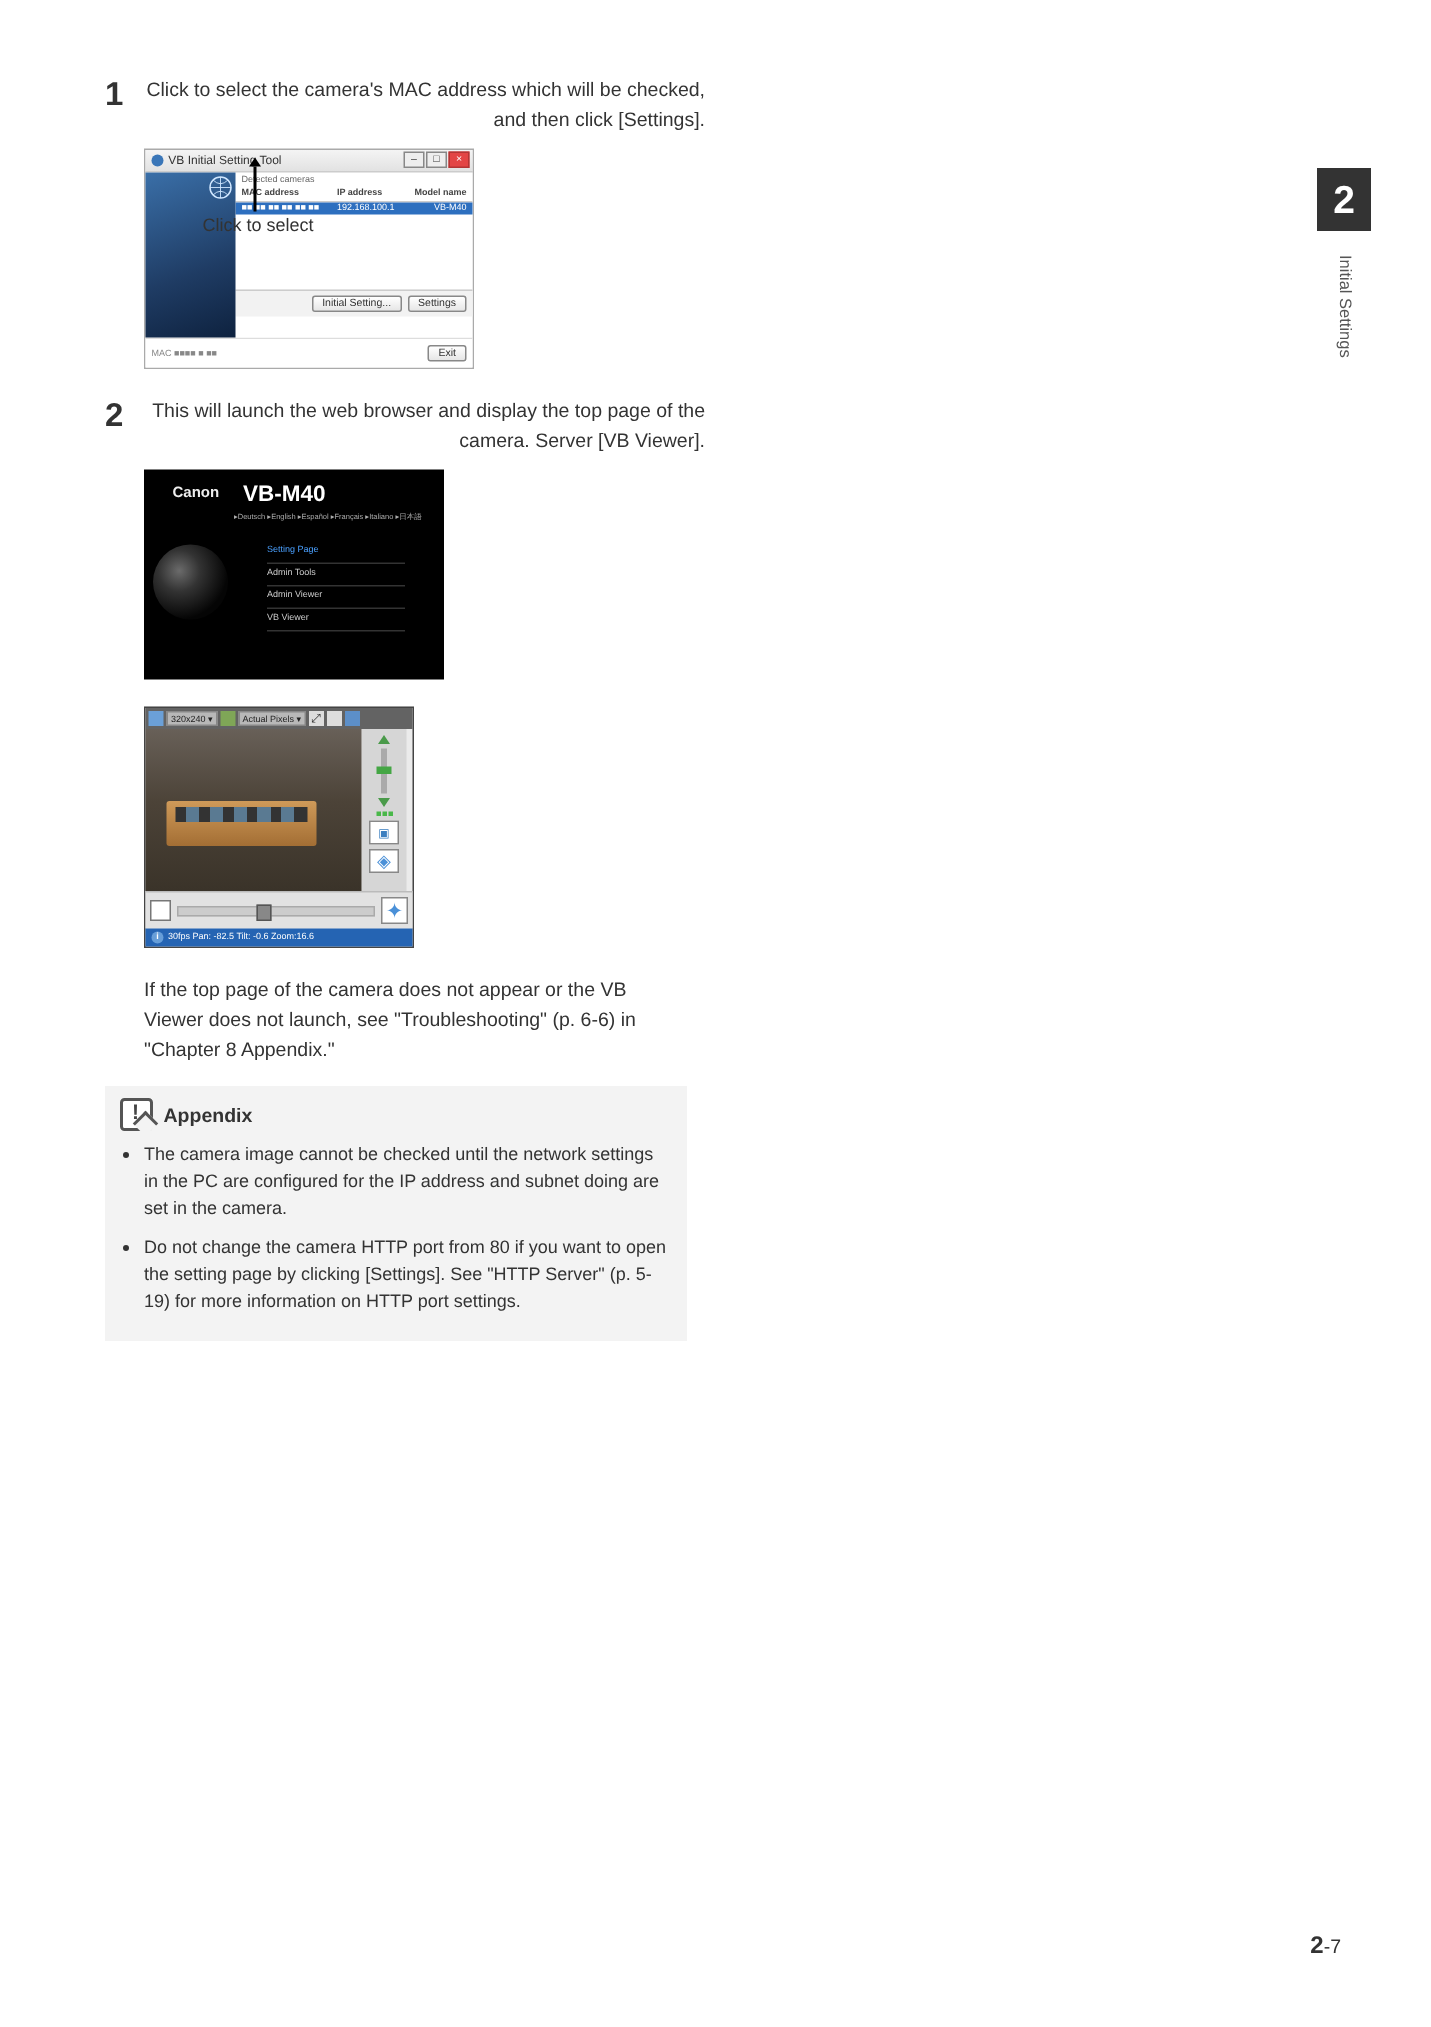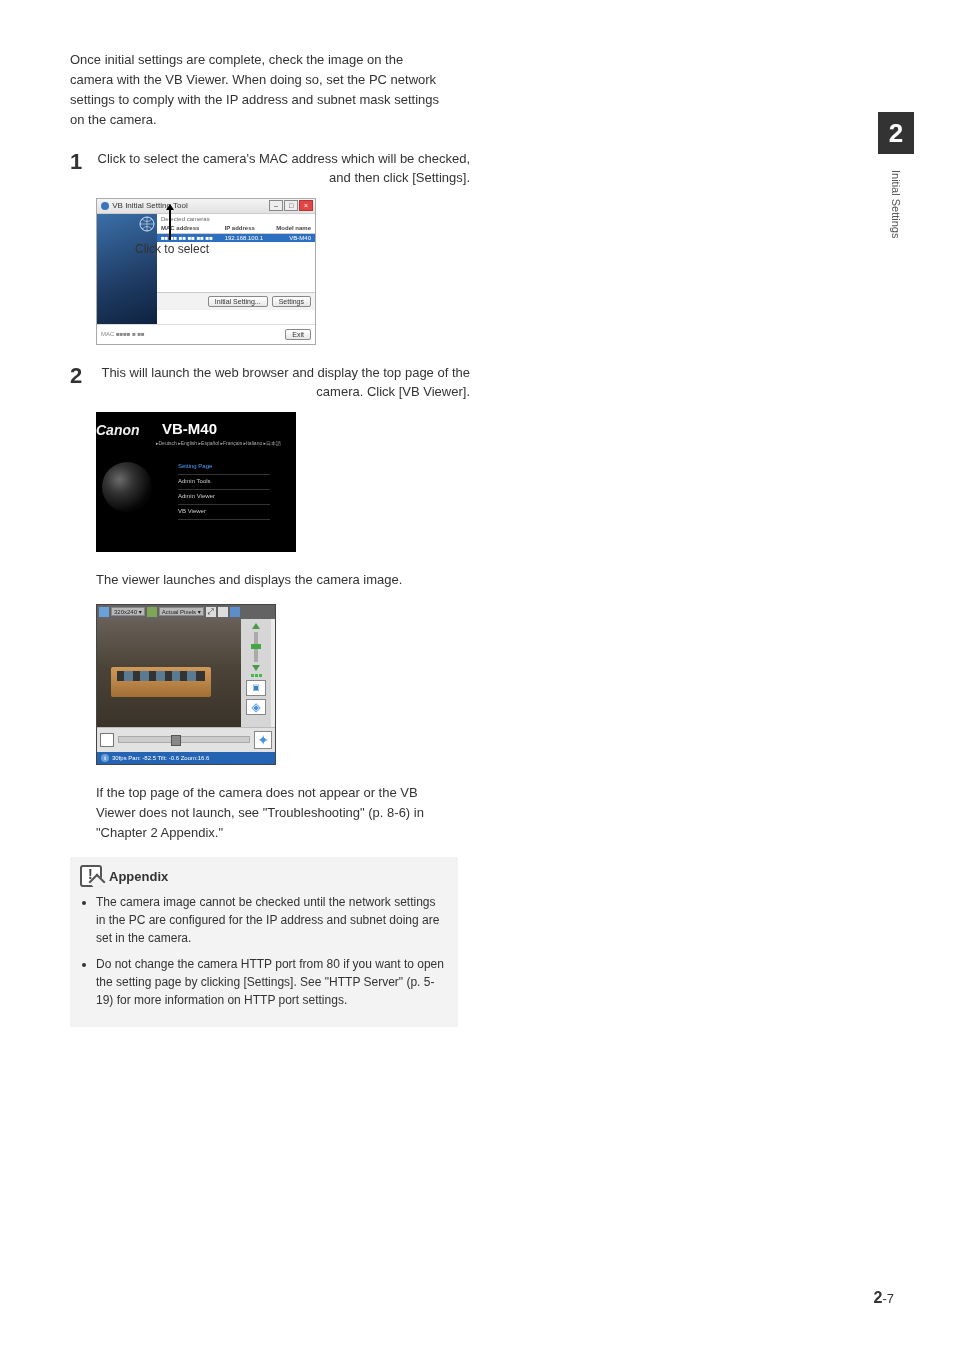--- a/index.html
+++ b/index.html
@@ -209,24 +209,23 @@
   .fig2-wrap {
     width: 200px;
     height: 140px;
     background: #000;
     color: #eee;
     position: relative;
     font-size: 7px;
   }
   .fig2-canon {
     position: absolute;
-    top: 10px; left: 0;
-    font-weight: bold;
-    font-size: 14px;
-    font-style: italic;
+    top: 10px; left: 19px;
+    font-weight: bold;
+    font-size: 10px;
   }
   .fig2-model {
     position: absolute;
     top: 8px; left: 66px;
     font-size: 15px;
     font-weight: bold;
     color: #fff;
   }
   .fig2-langs {
     position: absolute;
@@ -434,21 +433,20 @@
 </style>
 </head>
 <body>
 
 <div class="page">
 
   <div class="side-tab">2</div>
   <div class="side-label">Initial Settings</div>
 
 
-  <div class="intro">Once initial settings are complete, check the image on the camera with the VB Viewer. When doing so, set the PC network settings to comply with the IP address and subnet mask settings on the camera.</div>
 
   <div class="step-row">
     <div class="step-num">1</div>
     <div class="step-text">Click to select the camera's MAC address which will be checked, and then click [Settings].</div>
   </div>
 
   <div class="figure">
     <div class="fig1-wrap">
       <div class="fig1-titlebar">
         <svg width="10" height="10" style="vertical-align:middle">
@@ -492,39 +490,38 @@
       </div>
       <div class="fig1-footer">
         <div class="fig1-footer-left">MAC ■■■■ ■ ■■</div>
         <span class="btn-small">Exit</span>
       </div>
     </div>
   </div>
 
   <div class="step-row">
     <div class="step-num">2</div>
-    <div class="step-text">This will launch the web browser and display the top page of the camera. Click [VB Viewer].</div>
+    <div class="step-text">This will launch the web browser and display the top page of the camera. Server [VB Viewer].</div>
   </div>
 
   <div class="figure">
     <div class="fig2-wrap">
       <div class="fig2-canon">Canon</div>
       <div class="fig2-model">VB-M40</div>
       <div class="fig2-langs">▸Deutsch  ▸English  ▸Español  ▸Français  ▸Italiano  ▸日本語</div>
       <div class="fig2-lens"></div>
       <div class="fig2-menu">
         <div class="fig2-menu-item sel">Setting Page</div>
         <div class="fig2-menu-item">Admin Tools</div>
         <div class="fig2-menu-item">Admin Viewer</div>
         <div class="fig2-menu-item">VB Viewer</div>
       </div>
     </div>
   </div>
 
-  <div class="body-text">The viewer launches and displays the camera image.</div>
 
   <div class="figure">
     <div class="fig3-wrap">
       <div class="fig3-toolbar">
         <span class="tb-icon" style="background:#6ba0d8"></span>
         <span class="tb-box"><span>320x240</span> ▾</span>
         <span class="tb-icon" style="background:#7fa657"></span>
         <span class="tb-box"><span>Actual Pixels</span> ▾</span>
         <span class="tb-icon" style="background:#ddd;color:#333;font-size:8px;text-align:center">⤢</span>
         <span class="tb-icon" style="background:#ddd"></span>
@@ -552,21 +549,21 @@
         <div class="hbar"></div>
         <div class="ctrl-btn" style="width:16px;height:16px;color:#4a90d8;font-size:14px">✦</div>
       </div>
       <div class="fig3-status">
         <span class="i">i</span>
         <span>30fps Pan: -82.5 Tilt: -0.6 Zoom:16.6</span>
       </div>
     </div>
   </div>
 
-  <div class="body-text">If the top page of the camera does not appear or the VB Viewer does not launch, see "Troubleshooting" (p. 8-6) in "Chapter 2 Appendix."</div>
+  <div class="body-text">If the top page of the camera does not appear or the VB Viewer does not launch, see "Troubleshooting" (p. 6-6) in "Chapter 8 Appendix."</div>
 
   <div class="important-box">
     <div class="important-head">
       <span class="important-icon"></span>
       <span>Appendix</span>
     </div>
     <ul>
       <li>The camera image cannot be checked until the network settings in the PC are configured for the IP address and subnet doing are set in the camera.</li>
       <li>Do not change the camera HTTP port from 80 if you want to open the setting page by clicking [Settings]. See "HTTP Server" (p. 5-19) for more information on HTTP port settings.</li>
     </ul>

